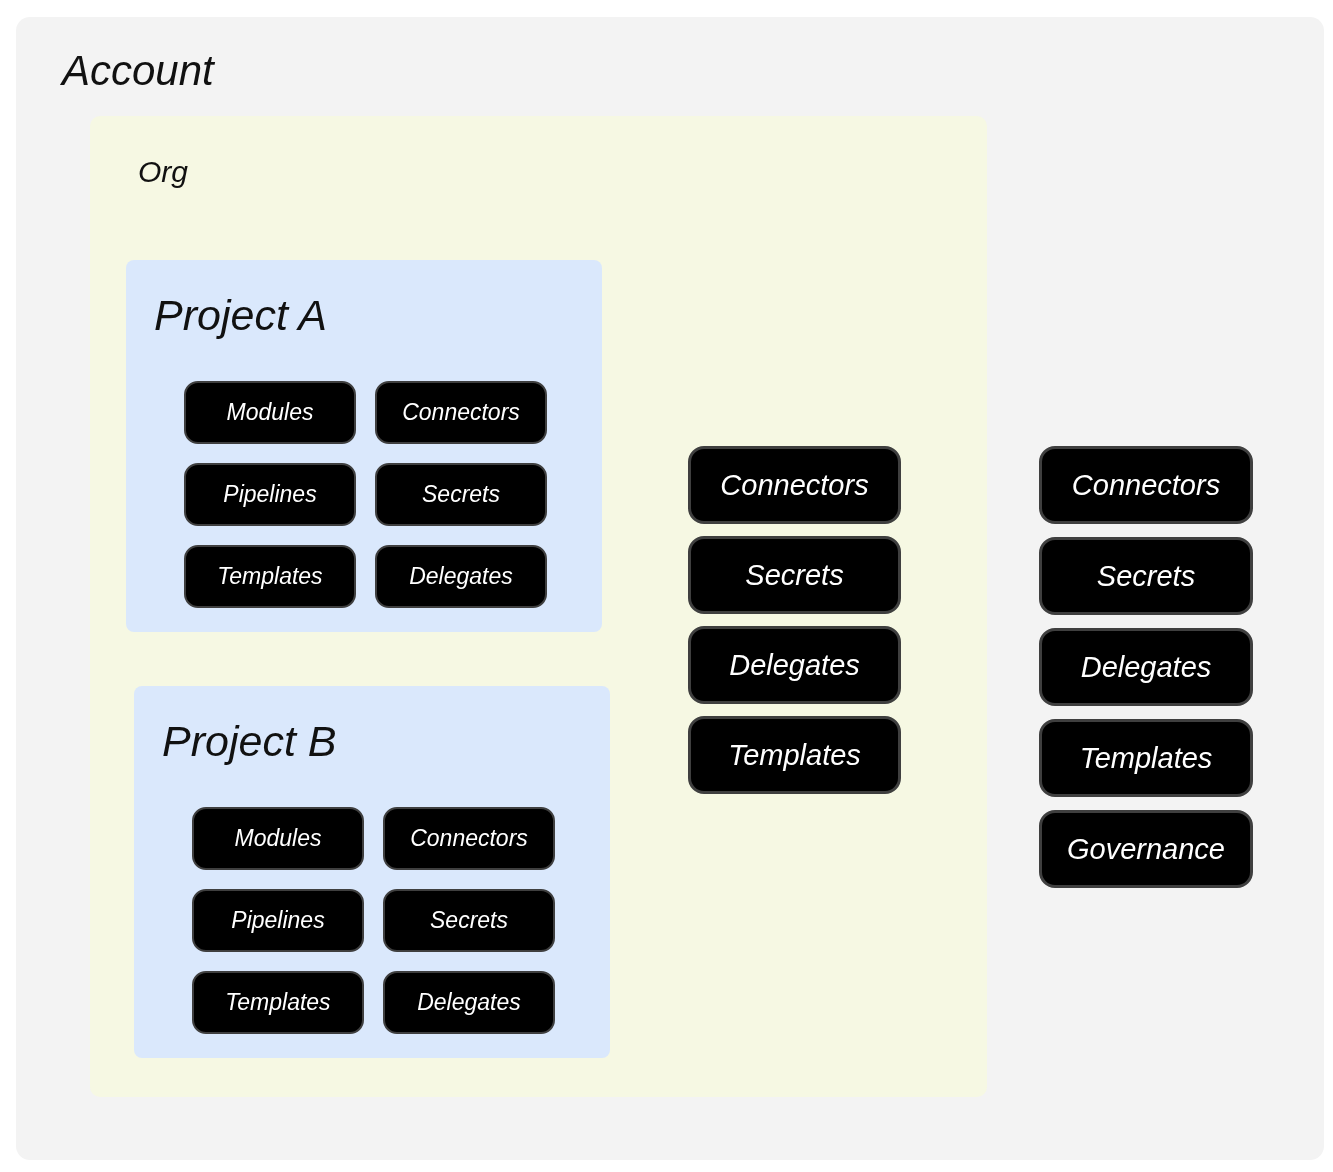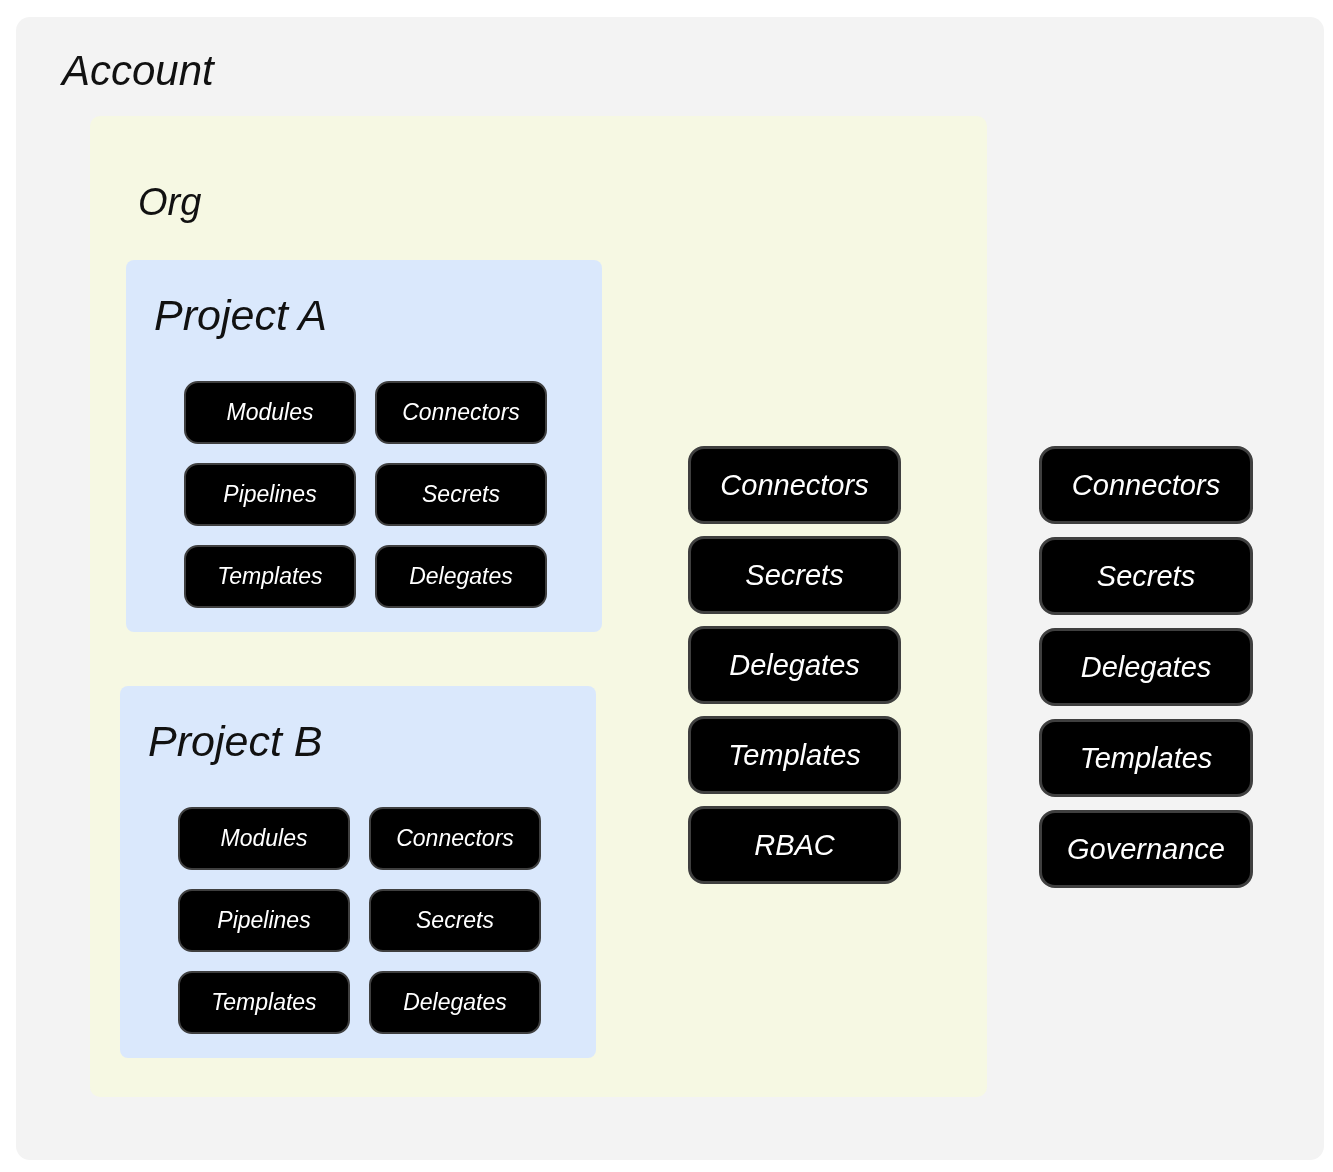--- a/index.html
+++ b/index.html
@@ -40,32 +40,32 @@
     white-space: nowrap;
   }
   .org-box {
     left: 74px; top: 99px;
     width: 897px; height: 981px;
     background: var(--org_bg);
     border-radius: 10px;
   }
   .org-title {
     position: absolute;
-    left: 46px; top: 65px;
-    font-size: 38px; line-height: 1;
+    left: 46px; top: 39px;
+    font-size: 30px; line-height: 1;
     color: var(--title_text);
     white-space: nowrap;
   }
   .project-box {
     width: 476px; height: 372px;
     background: var(--project_bg);
     border-radius: 8px;
   }
   .project-a { left: 36px; top: 144px; }
-  .project-b { left: 30px; top: 570px; text-align: right; }
+  .project-b { left: 44px; top: 570px; text-align: right; }
   .project-title {
     position: absolute;
     left: 26px; top: 32px;
     font-size: 43px; line-height: 1;
     color: var(--title_text);
     white-space: nowrap;
   }
   .project-pill-grid {
     position: absolute;
     left: 56px; top: 119px;
@@ -144,21 +144,20 @@
           <div class="pill pill-sm">Templates</div>
           <div class="pill pill-sm">Delegates</div>
         </div>
       </div>
 
       <div class="org-pill-column">
         <div class="pill pill-lg">Connectors</div>
         <div class="pill pill-lg">Secrets</div>
         <div class="pill pill-lg">Delegates</div>
         <div class="pill pill-lg">Templates</div>
-        <div class="pill pill-lg">RBAC</div>
       </div>
     </div>
 
     <div class="account-pill-column">
       <div class="pill pill-lg">Connectors</div>
       <div class="pill pill-lg">Secrets</div>
       <div class="pill pill-lg">Delegates</div>
       <div class="pill pill-lg">Templates</div>
       <div class="pill pill-lg">Governance</div>
     </div>

